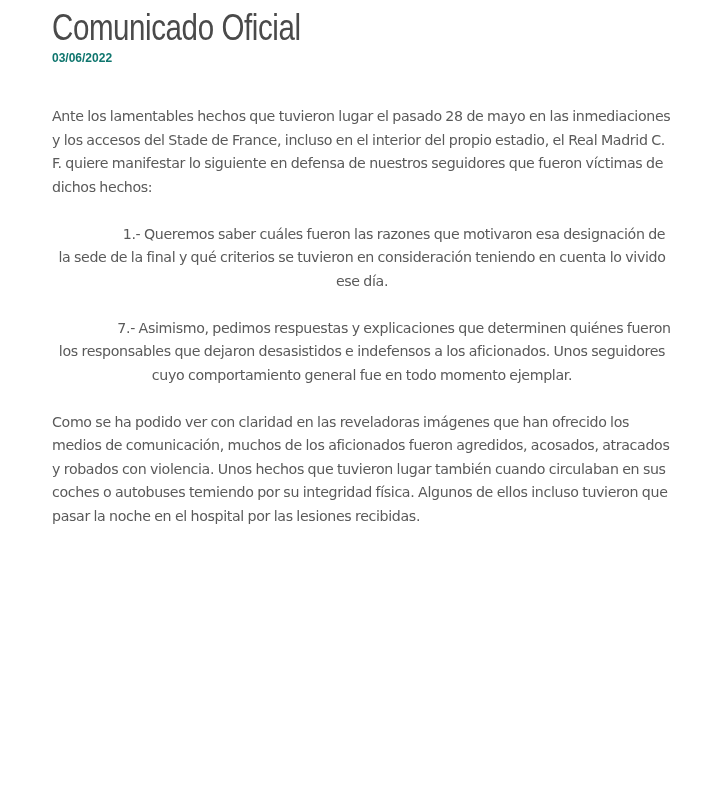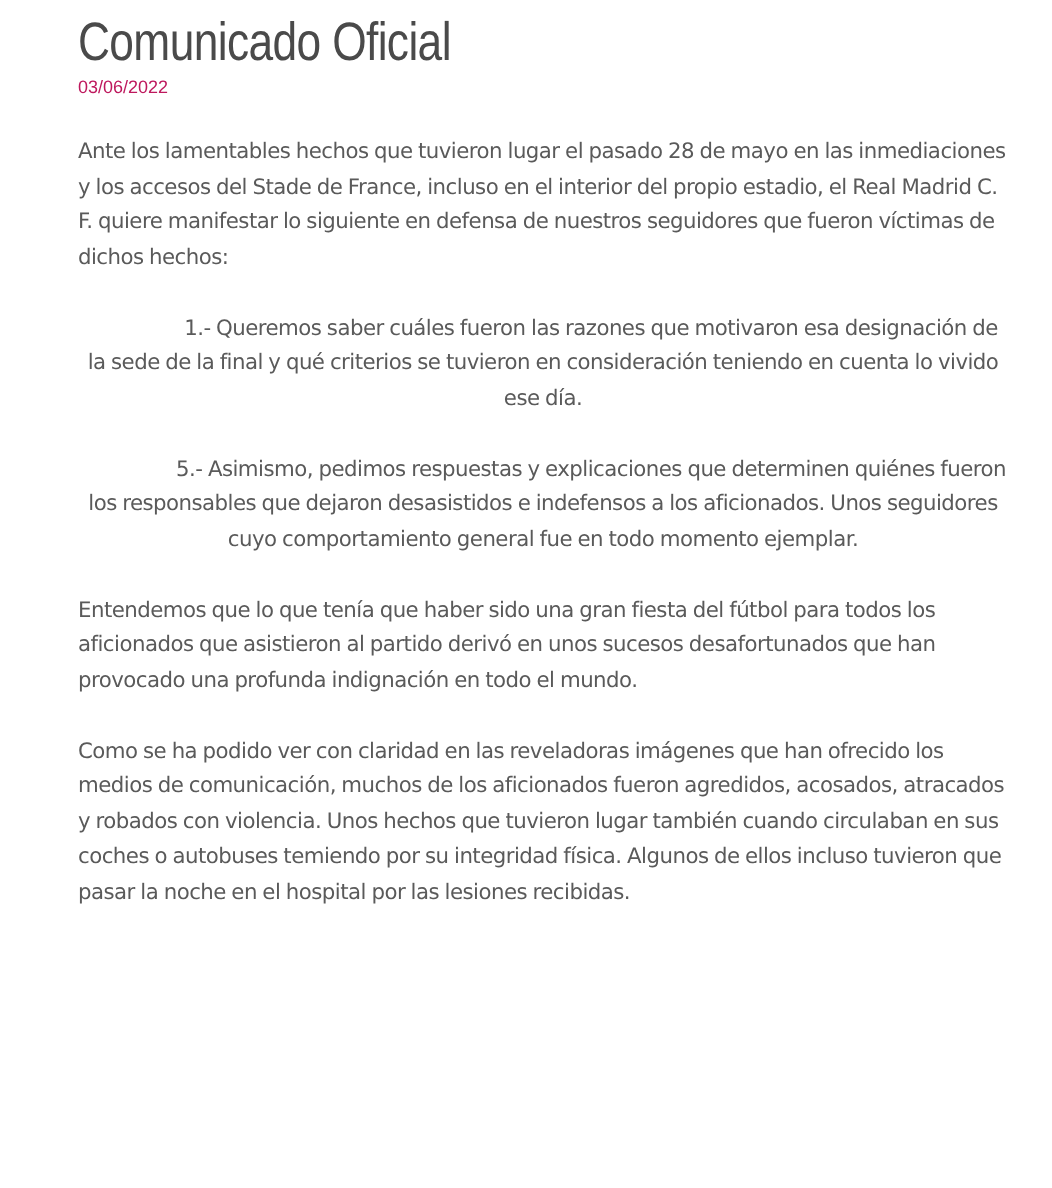--- a/index.html
+++ b/index.html
@@ -29,26 +29,27 @@
       padding-top: 8px;
       line-height: 40px;
       letter-spacing: -0.5px;
       transform: scaleX(0.82);
       transform-origin: left center;
       white-space: nowrap;
     }
     .date {
       font-family: "Liberation Sans", sans-serif;
       font-size: 12px;
-      color: #be185d;
+      color: #0f766e;
       margin-top: 2px;
       line-height: 16px;
+      font-weight: bold;
     }
     .body {
-      margin-top: 24px;
+      margin-top: 39px;
       font-family: "DejaVu Sans", sans-serif;
       font-size: 14.2px;
       line-height: 23.5px;
       color: #5a5a5a;
       letter-spacing: -0.35px;
       word-spacing: -0.5px;
     }
     .body p {
       margin: 0 0 23.5px 0;
     }
@@ -59,17 +60,16 @@
   </style>
 </head>
 <body>
 
 <div class="article">
   <h1 class="title">Comunicado Oficial</h1>
   <div class="date">03/06/2022</div>
   <div class="body">
     <p>Ante los lamentables hechos que tuvieron lugar el pasado 28 de mayo en las inmediaciones y los accesos del Stade de France, incluso en el interior del propio estadio, el Real Madrid C. F. quiere manifestar lo siguiente en defensa de nuestros seguidores que fueron víctimas de dichos hechos:</p>
     <p class="indent">1.- Queremos saber cuáles fueron las razones que motivaron esa designación de la sede de la final y qué criterios se tuvieron en consideración teniendo en cuenta lo vivido ese día.</p>
-    <p class="indent">5.- Asimismo, pedimos respuestas y explicaciones que determinen quiénes fueron los responsables que dejaron desasistidos e indefensos a los aficionados. Unos seguidores cuyo comportamiento general fue en todo momento ejemplar.</p>
-    <p>Entendemos que lo que tenía que haber sido una gran fiesta del fútbol para todos los aficionados que asistieron al partido derivó en unos sucesos desafortunados que han provocado una profunda indignación en todo el mundo.</p>
+    <p class="indent">7.- Asimismo, pedimos respuestas y explicaciones que determinen quiénes fueron los responsables que dejaron desasistidos e indefensos a los aficionados. Unos seguidores cuyo comportamiento general fue en todo momento ejemplar.</p>
     <p>Como se ha podido ver con claridad en las reveladoras imágenes que han ofrecido los medios de comunicación, muchos de los aficionados fueron agredidos, acosados, atracados y robados con violencia. Unos hechos que tuvieron lugar también cuando circulaban en sus coches o autobuses temiendo por su integridad física. Algunos de ellos incluso tuvieron que pasar la noche en el hospital por las lesiones recibidas.</p>
   </div>
 </div>
 
 </body></html>

